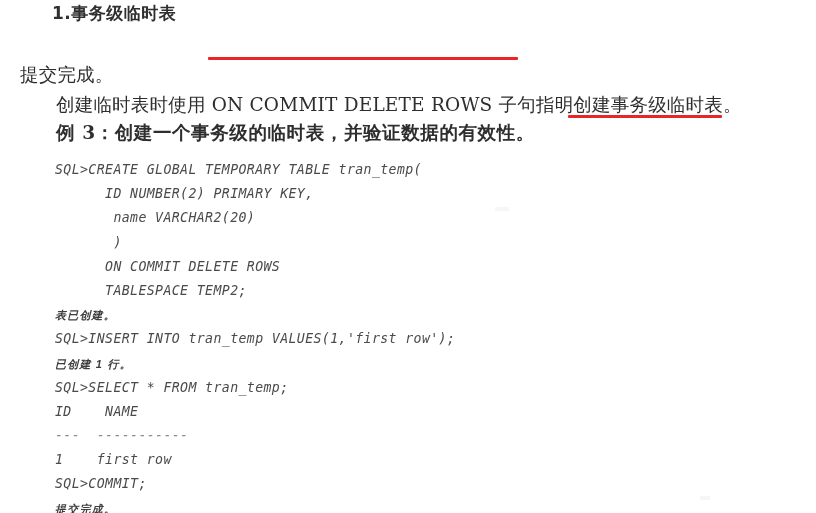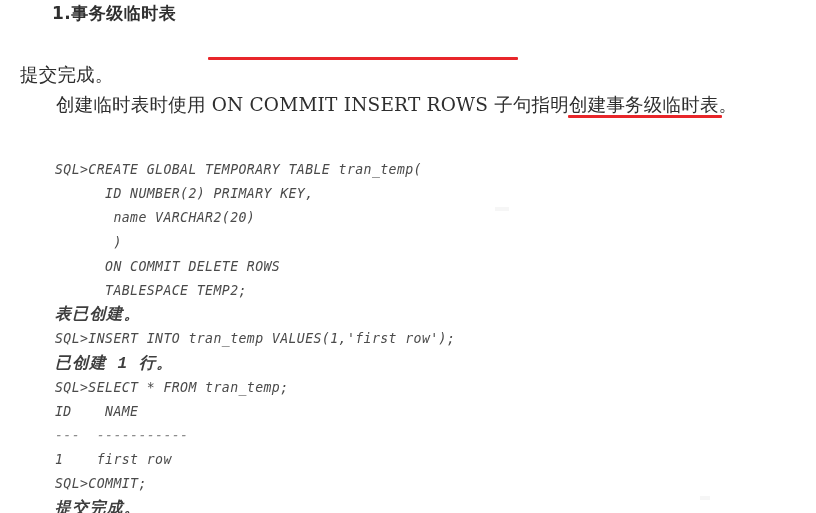--- a/index.html
+++ b/index.html
@@ -73,24 +73,24 @@
     letter-spacing: 0.4px;
   }
   .code .ln {
     display: block;
     white-space: pre;
     height: 24.2px;
     font-style: italic;
   }
   
   .code .ln.cn {
-    font-family: Liberation Mono, monospace;
+    font-family: Liberation Sans, sans-serif;
     font-style: italic;
     font-weight: bold;
-    font-size: 16px;
+    font-size: 11px;
     letter-spacing: 1.2px;
     color: #3e3e3e;
   }
   .code .ln.rule {
     letter-spacing: 0.4px;
     color: #8d8d8d;
   }
 
   
   .smudge {
@@ -106,21 +106,22 @@
 <div class="page">
 
   <div class="smudge" style="left:495px; top:207px; width:14px; height:4px;"></div>
   <div class="smudge" style="left:700px; top:496px; width:10px; height:4px;"></div>
 
   <div class="heading">1.事务级临时表</div>
 
 
   <div class="para l2">提交完成。</div>
 
-  <div class="para l3">创建临时表时使用 ON COMMIT INSERT ROWS 子句指明创建事务级临时表。</div>
+  <div class="para l3">创建临时表时使用 ON COMMIT DELETE ROWS 子句指明创建事务级临时表。</div>
 
+  <div class="para l4">例 3：创建一个事务级的临时表，并验证数据的有效性。</div>
 
   <div class="redline u1" style="background: rgb(232, 38, 42);"></div>
   <div class="redline u2" style="background: rgb(232, 38, 42);"></div>
 
   <div class="code"><span class="ln">SQL&gt;CREATE GLOBAL TEMPORARY TABLE tran_temp(</span><span class="ln">      ID NUMBER(2) PRIMARY KEY,</span><span class="ln">       name VARCHAR2(20)</span><span class="ln">       )</span><span class="ln">      ON COMMIT DELETE ROWS</span><span class="ln">      TABLESPACE TEMP2;</span><span class="ln cn">表已创建。</span><span class="ln">SQL&gt;INSERT INTO tran_temp VALUES(1,'first row');</span><span class="ln cn">已创建 1 行。</span><span class="ln">SQL&gt;SELECT * FROM tran_temp;</span><span class="ln">ID    NAME</span><span class="ln rule">---  -----------</span><span class="ln">1    first row</span><span class="ln">SQL&gt;COMMIT;</span><span class="ln cn">提交完成。</span></div>
 
 </div>
 
 </body></html>

